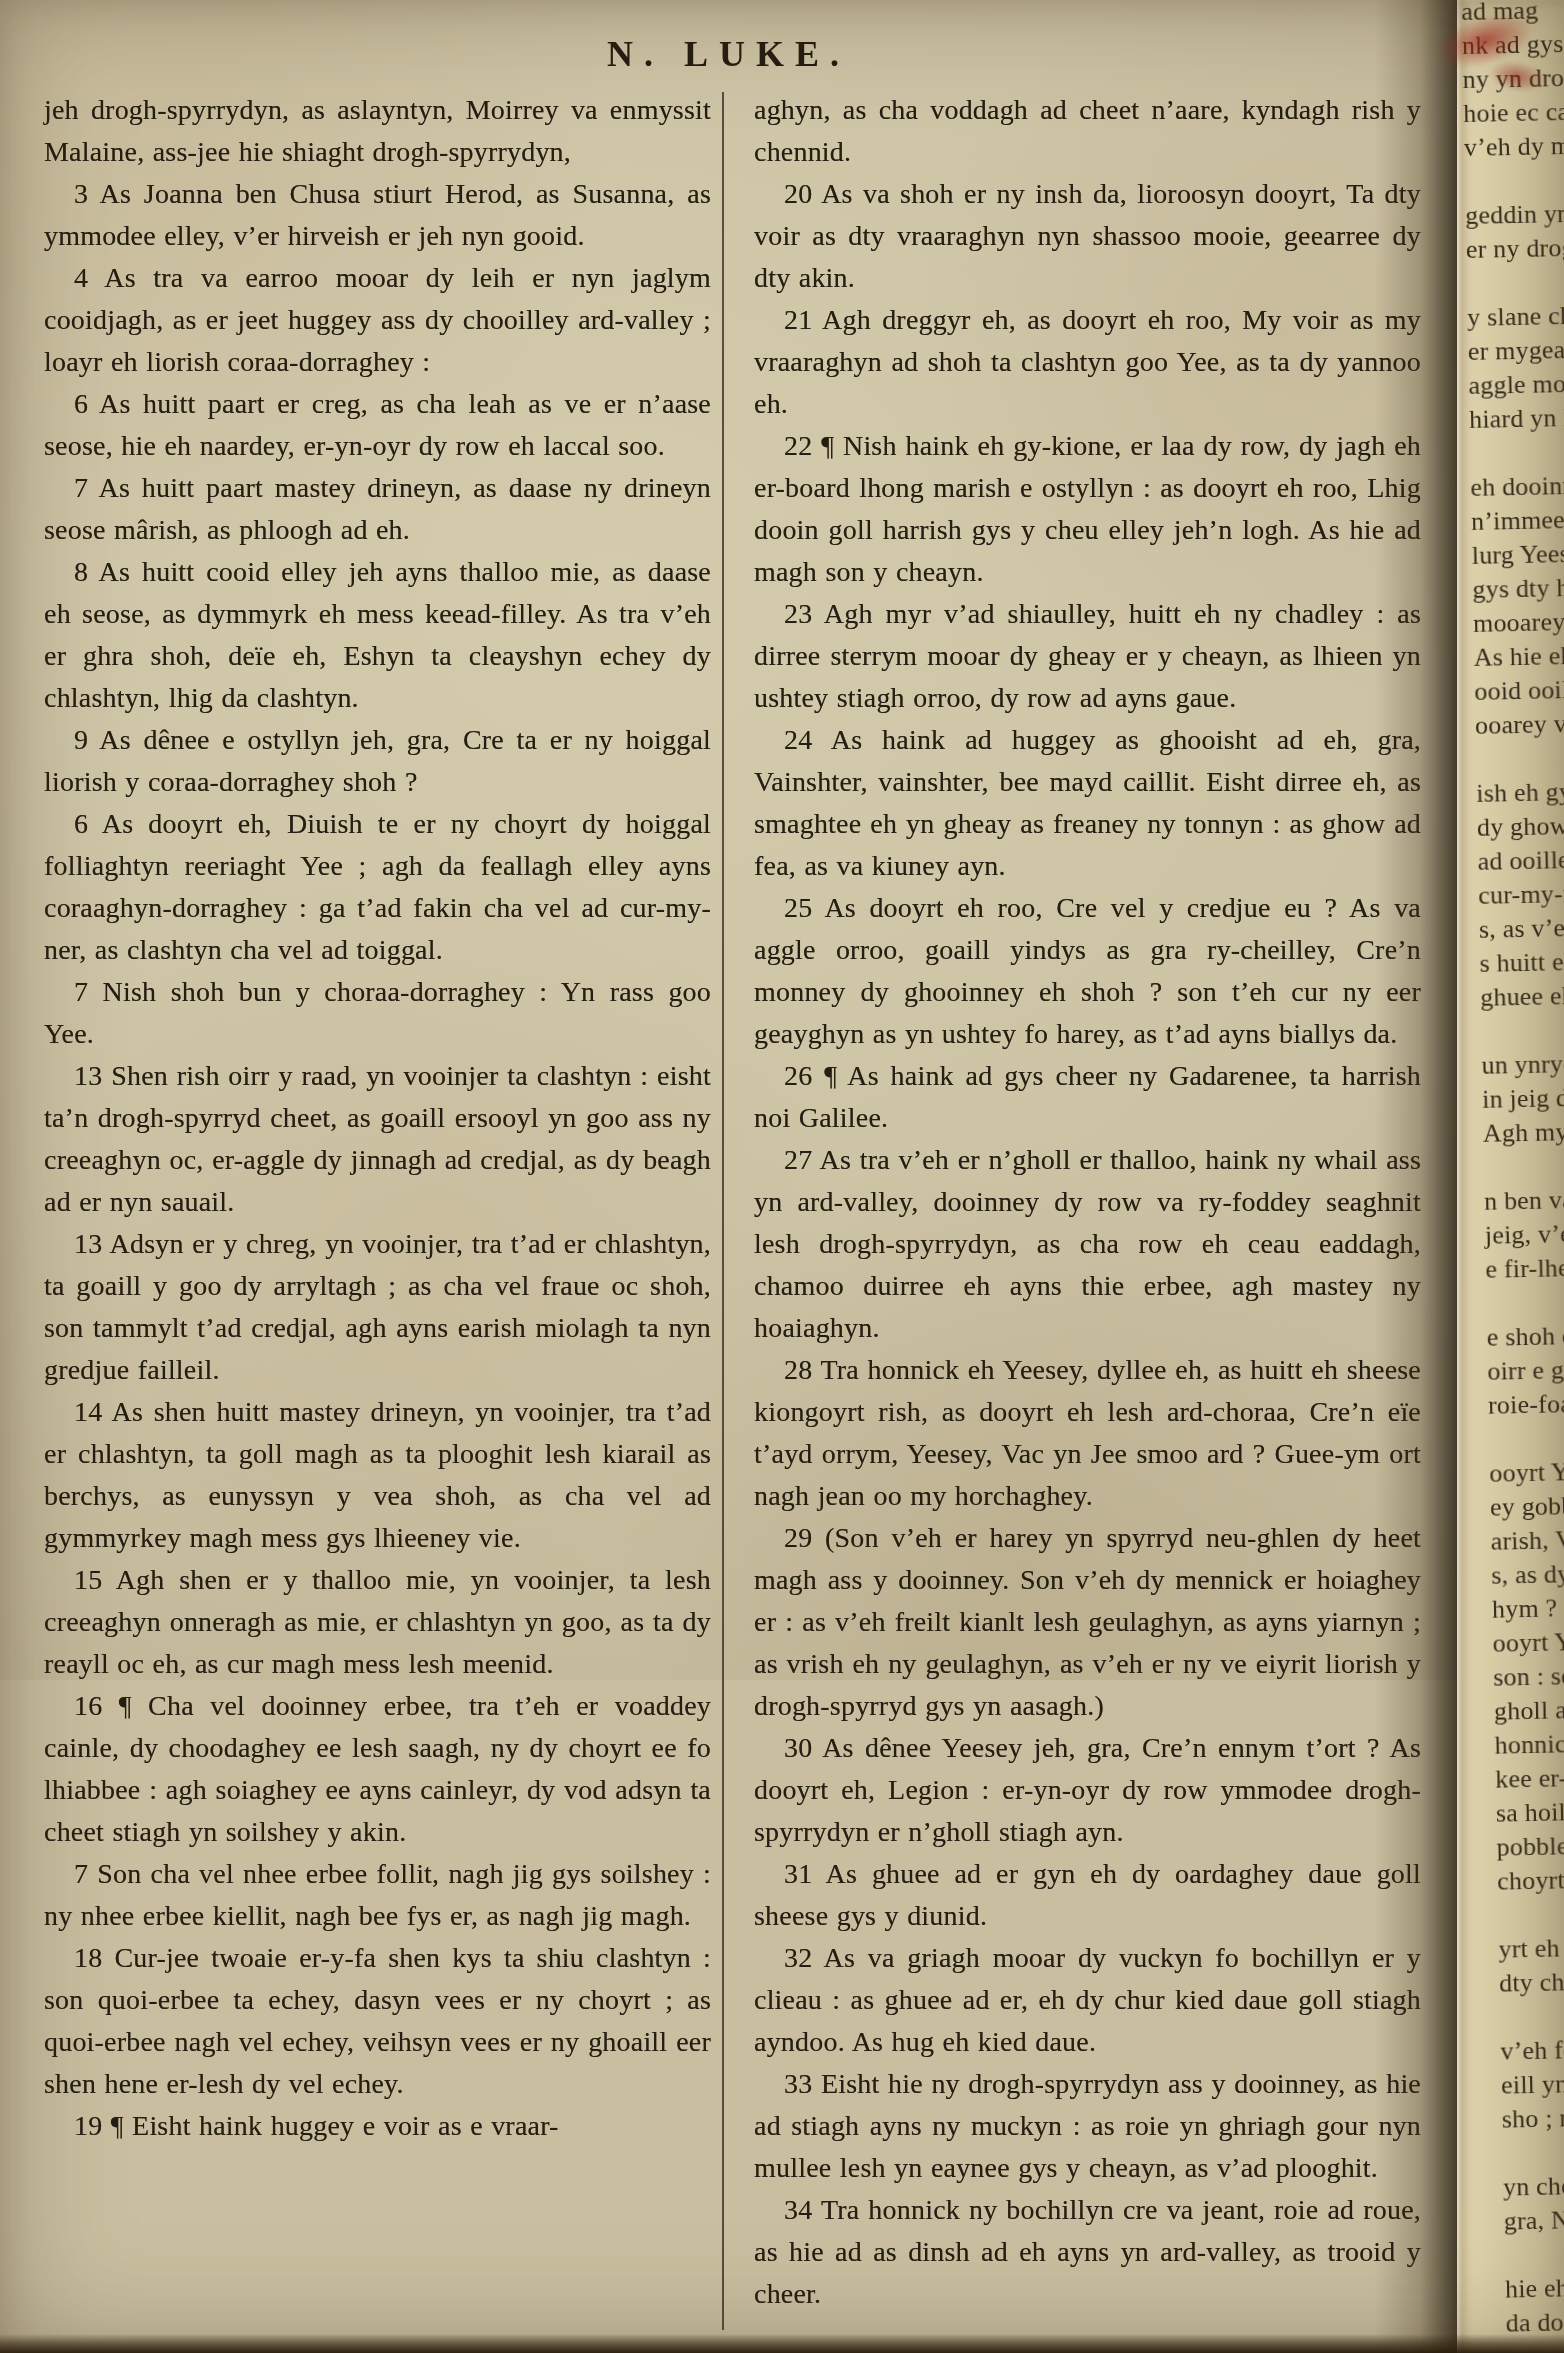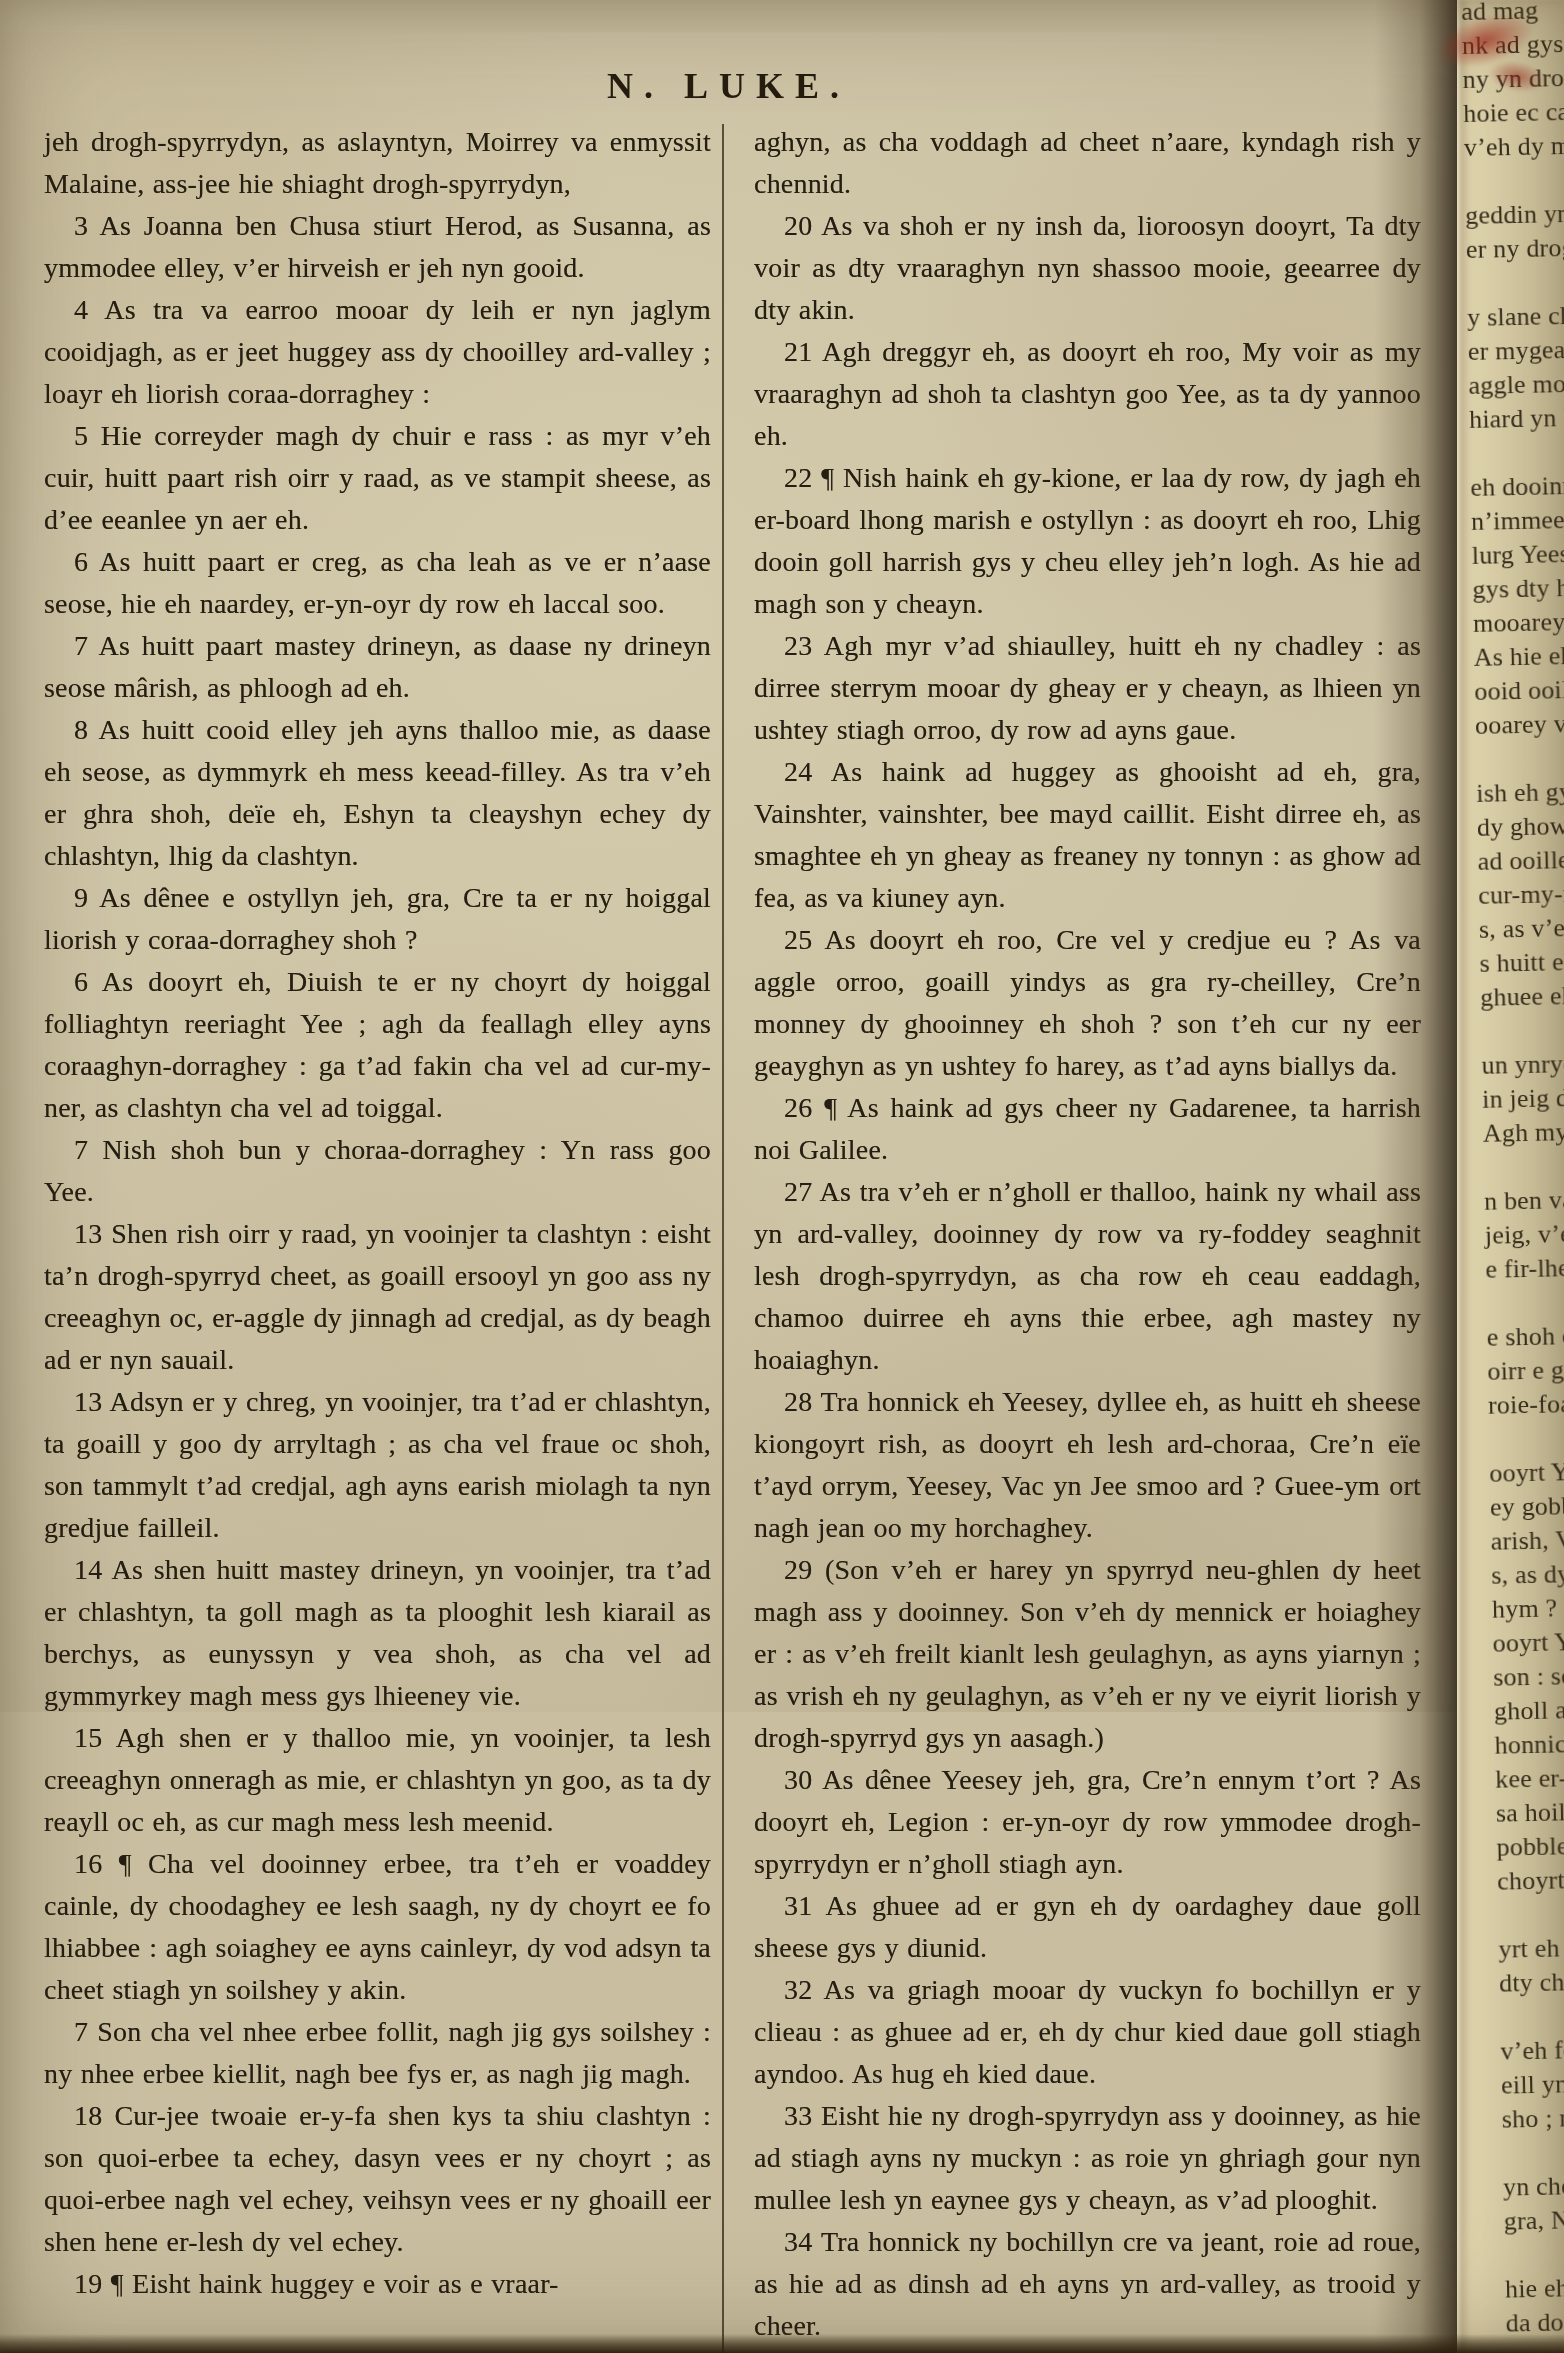--- a/index.html
+++ b/index.html
@@ -6,21 +6,20 @@
   .scan {
     position:relative; width:1565px; height:2354px; overflow:hidden;
     font-family:"Liberation Serif", serif;
     background:#c9bfa0;
   }
   
   .page-main {
     position:absolute; left:0; top:0; width:1457px; height:1680px;
     background:
       radial-gradient(ellipse 120% 90% at 42% 35%, #d4cbad 0%, #ccc2a4 50%, #bcb192 100%);
-    margin-top: 32px;
   }
   .page-main::before { 
     content:""; position:absolute; inset:0; pointer-events:none;
     background:
       radial-gradient(circle at 12% 8%, rgba(150,120,70,0.10), transparent 22%),
       radial-gradient(circle at 88% 20%, rgba(150,120,70,0.10), transparent 20%),
       radial-gradient(circle at 30% 75%, rgba(150,120,70,0.08), transparent 25%),
       radial-gradient(circle at 70% 92%, rgba(120,95,55,0.12), transparent 22%);
   }
   .header {
@@ -86,21 +85,20 @@
 
 <div class="scan">
 
   <div class="page-main">
     <h1 class="header">N. LUKE.</h1>
 
     <div class="col col-left">
         <p class="cont">jeh drogh-spyrrydyn, as aslayntyn, Moirrey va enmyssit Malaine, ass-jee hie shiaght drogh-spyrrydyn,</p>
         <p>3 As Joanna ben Chusa stiurt Herod, as Susanna, as ymmodee elley, v’er hirveish er jeh nyn gooid.</p>
         <p>4 As tra va earroo mooar dy leih er nyn jaglym cooidjagh, as er jeet huggey ass dy chooilley ard-valley ; loayr eh liorish coraa-dorraghey :</p>
-        <p>5 Hie correyder magh dy chuir e rass : as myr v’eh cuir, huitt paart rish oirr y raad, as ve stampit sheese, as d’ee eeanlee yn aer eh.</p>
         <p>6 As huitt paart er creg, as cha leah as ve er n’aase seose, hie eh naardey, er-yn-oyr dy row eh laccal soo.</p>
         <p>7 As huitt paart mastey drineyn, as daase ny drineyn seose mârish, as phloogh ad eh.</p>
         <p>8 As huitt cooid elley jeh ayns thalloo mie, as daase eh seose, as dymmyrk eh mess keead-filley.  As tra v’eh er ghra shoh, deïe eh, Eshyn ta cleayshyn echey dy chlashtyn, lhig da clashtyn.</p>
         <p>9 As dênee e ostyllyn jeh, gra, Cre ta er ny hoiggal liorish y coraa-dorraghey shoh ?</p>
         <p>6 As dooyrt eh, Diuish te er ny choyrt dy hoiggal folliaghtyn reeriaght Yee ; agh da feallagh elley ayns coraaghyn-dorraghey : ga t’ad fakin cha vel ad cur-my-ner, as clashtyn cha vel ad toiggal.</p>
         <p>7 Nish shoh bun y choraa-dorraghey : Yn rass goo Yee.</p>
         <p>13 Shen rish oirr y raad, yn vooinjer ta clashtyn : eisht ta’n drogh-spyrryd cheet, as goaill ersooyl yn goo ass ny creeaghyn oc, er-aggle dy jinnagh ad credjal, as dy beagh ad er nyn sauail.</p>
         <p>13 Adsyn er y chreg, yn vooinjer, tra t’ad er chlashtyn, ta goaill y goo dy arryltagh ; as cha vel fraue oc shoh, son tammylt t’ad credjal, agh ayns earish miolagh ta nyn gredjue failleil.</p>
         <p>14 As shen huitt mastey drineyn, yn vooinjer, tra t’ad er chlashtyn, ta goll magh as ta plooghit lesh kiarail as berchys, as eunyssyn y vea shoh, as cha vel ad gymmyrkey magh mess gys lhieeney vie.</p>
         <p>15 Agh shen er y thalloo mie, yn vooinjer, ta lesh creeaghyn onneragh as mie, er chlashtyn yn goo, as ta dy reayll oc eh, as cur magh mess lesh meenid.</p>

